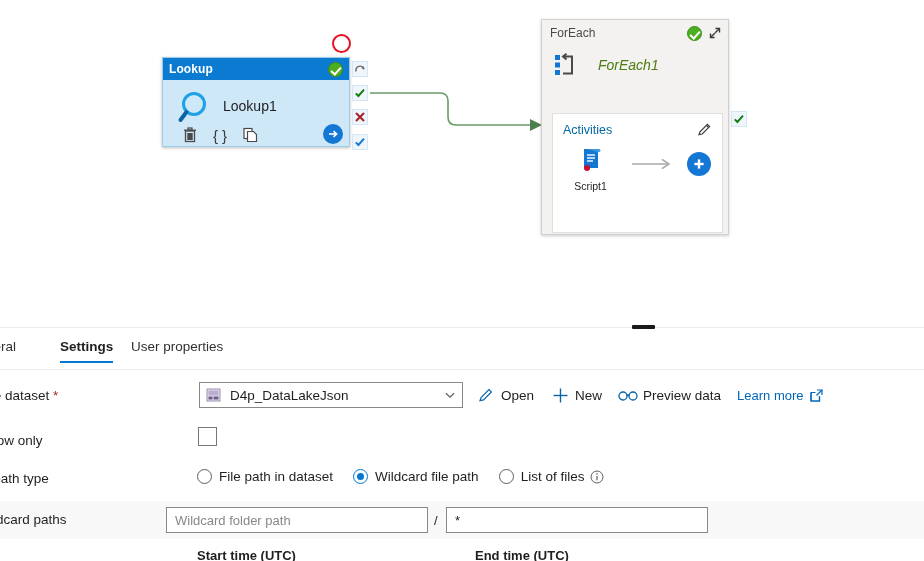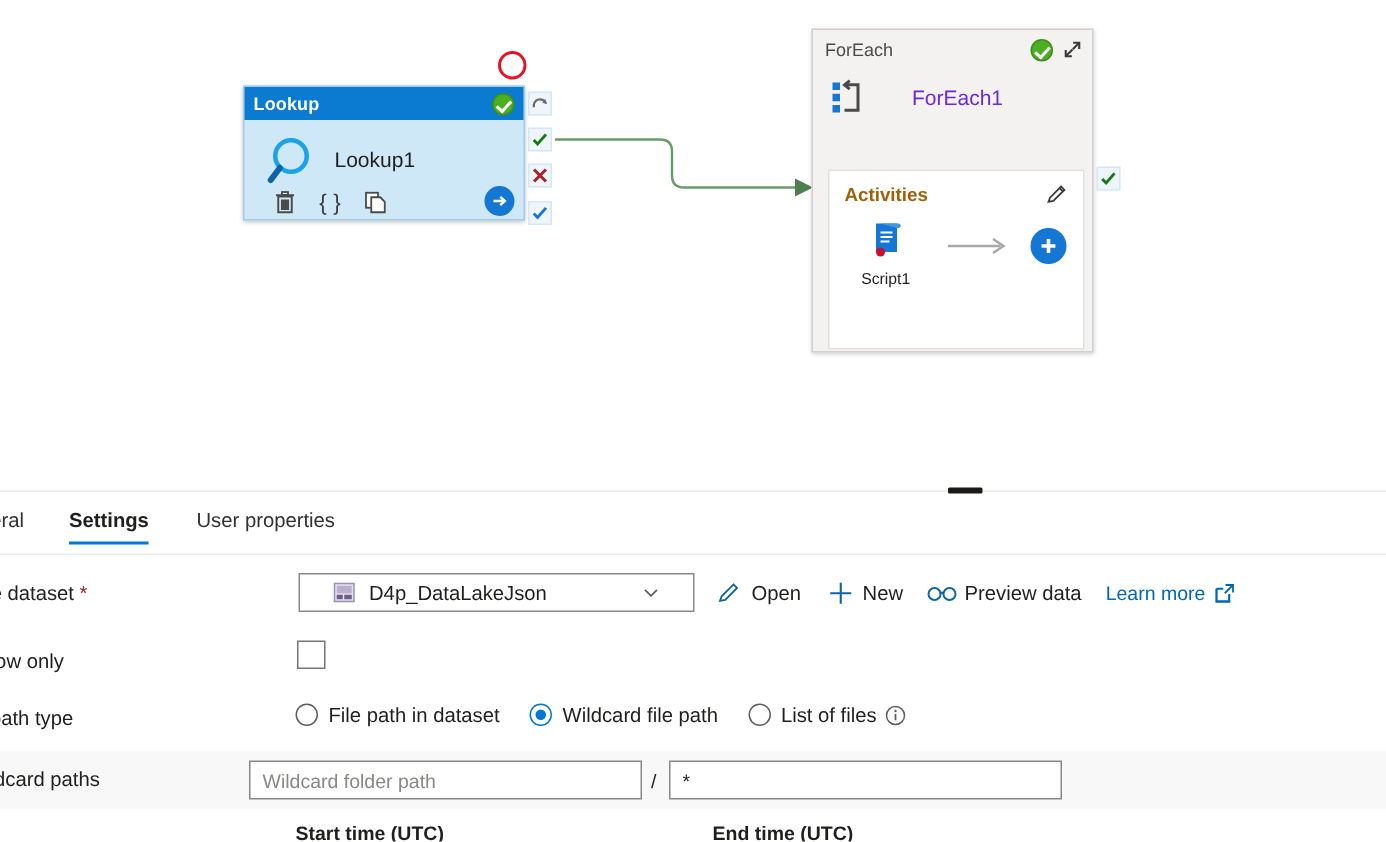--- a/index.html
+++ b/index.html
@@ -43,55 +43,55 @@
   
   #connector{position:absolute;left:352px;top:60px;width:200px;height:80px;}
 
   
   #foreach-node{position:absolute;left:541px;top:19px;width:188px;height:216px;background:#f3f2f1;
      border:1px solid #d2d0ce;box-shadow:0 1px 3px rgba(0,0,0,.2);box-sizing:border-box;}
   #foreach-header{height:26px;display:flex;align-items:center;padding:0 6px 0 8px;box-sizing:border-box;}
   #foreach-header .title{font-size:12px;color:#4a4a4a;}
   #foreach-header .spacer{flex:1;}
   #foreach-title-row{display:flex;align-items:center;padding:6px 0 0 12px;}
-  #foreach-name{font-size:14px;color:#6d28d9;margin-left:28px;}
+  #foreach-name{font-size:14px;color:#4d7c0f;margin-left:18px;font-style:italic;}
   #activities-box{position:absolute;left:10px;top:93px;width:171px;height:120px;background:#fff;border:1px solid #e1dfdd;box-sizing:border-box;}
   #activities-head{display:flex;align-items:center;padding:8px 10px 0 10px;}
-  #activities-label{font-size:12.5px;font-weight:bold;color:#a16207;}
+  #activities-label{font-size:12.5px;font-weight:normal;color:#0369a1;}
   #activities-head .spacer{flex:1;}
   #activities-inner{display:flex;align-items:center;justify-content:center;padding-top:10px;gap:14px;}
   #script-tile{width:52px;text-align:center;}
   #script-label{font-size:10.5px;color:#201f1e;margin-top:2px;}
   .plus-circle{width:24px;height:24px;border-radius:50%;background:#1477d4;display:flex;align-items:center;justify-content:center;}
   .plus-circle:before{content:"";position:absolute;}
   #foreach-right-check{position:absolute;left:731px;top:111px;width:16px;height:16px;background:#eef6fc;border:1px solid #d5e7f4;box-sizing:border-box;display:flex;align-items:center;justify-content:center;}
 
   
   #splitter{position:absolute;left:0;top:322px;width:924px;height:9px;background:#ffffff;}
   #splitter-line{position:absolute;left:0;top:5px;width:924px;height:1px;background:#edebe9;}
   #splitter-handle{position:absolute;left:632px;top:325px;width:23px;height:4px;background:#1b1a19;border-radius:1px;}
 
   
   #panel{position:absolute;left:0;top:331px;width:924px;height:230px;background:#ffffff;}
   #tabs{position:relative;height:38px;border-bottom:1px solid #edebe9;}
   .tab{position:absolute;top:8px;font-size:13.5px;color:#323130;cursor:default;padding-bottom:8px;}
   .tab.active{font-weight:bold;color:#201f1e;}
   .tab.active:after{content:"";position:absolute;left:0;right:0;bottom:-1px;height:2px;background:#0078d4;}
   #tab-general{left:-14px;}
-  #tab-settings{left:46px;}
+  #tab-settings{left:60px;}
   #tab-user{left:131px;}
 
   .frow{position:absolute;left:0;width:924px;}
   .flabel{position:absolute;font-size:13.5px;color:#201f1e;white-space:nowrap;}
   .req{color:#a4262c;}
 
   
   #row-dataset{top:49px;height:36px;}
   #lbl-dataset{left:-25px;top:8px;}
-  #dataset-select{position:absolute;left:199px;top:2px;width:264px;height:26px;border:1px solid #8a8886;background:#fff;box-sizing:border-box;display:flex;align-items:center;padding:0 22px;}
+  #dataset-select{position:absolute;left:199px;top:2px;width:264px;height:26px;border:1px solid #8a8886;background:#fff;box-sizing:border-box;display:flex;align-items:center;padding:0 6px;}
   #dataset-icon{width:15px;height:14px;flex:0 0 auto;}
   #dataset-value{margin-left:9px;font-size:13.5px;color:#201f1e;flex:1;}
   #dataset-chevron{width:12px;height:12px;flex:0 0 auto;}
   .link-actions{position:absolute;left:476px;top:2px;display:flex;align-items:center;height:26px;gap:0;}
   .act{display:flex;align-items:center;margin-right:16px;color:#201f1e;font-size:13.5px;cursor:pointer;}
   .act .gl{display:flex;align-items:center;justify-content:center;width:20px;height:20px;margin-right:5px;}
   #act-learn{color:#0066bb;margin-right:0;display:flex;align-items:center;}
   #act-learn .ext{margin-left:6px;display:flex;}
 
   

